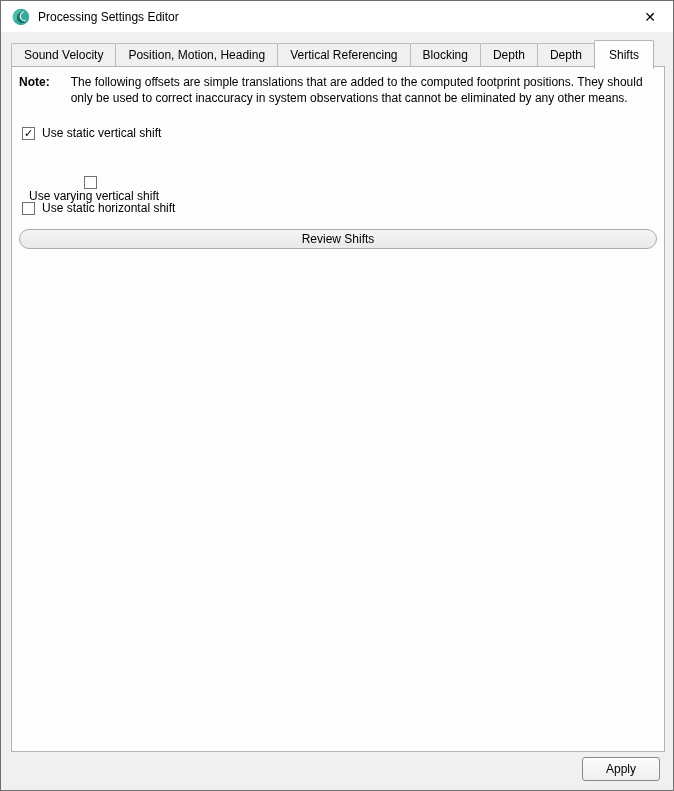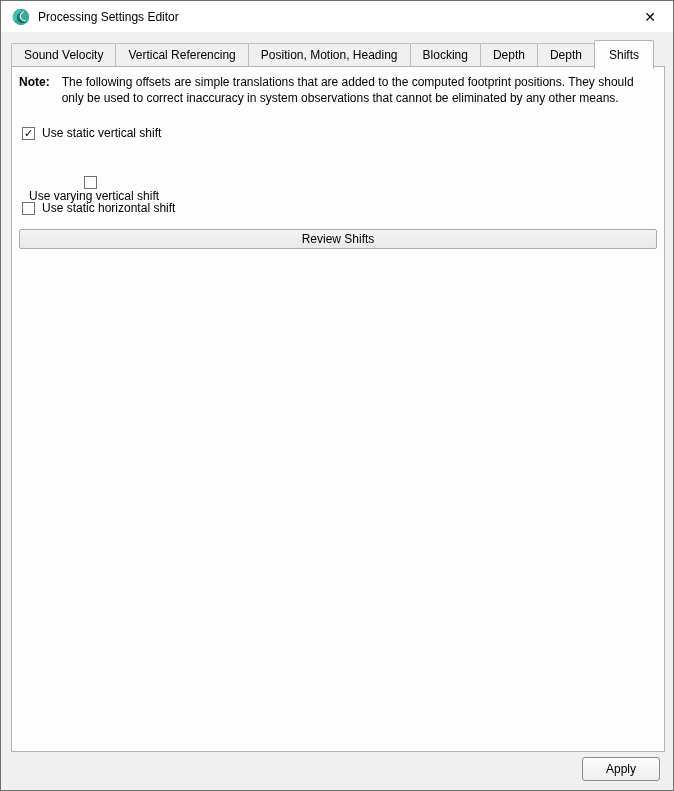--- a/index.html
+++ b/index.html
@@ -40,42 +40,42 @@
   }
   
   .tab-page {
     position:absolute; left:10px; top:65px; width:654px; height:686px;
     background:#fdfdfd; border:1px solid #b4b4b4; z-index:2;
   }
   .note-row {
     position:absolute; left:7px; top:8px; right:6px;
     display:flex; font-size:12px; line-height:1.32; color:#000;
   }
-  .note-label { font-weight:bold; margin-right:12px; flex:0 0 auto; }
+  .note-label { font-weight:bold; margin-right:21px; flex:0 0 auto; }
   .note-text { flex:1 1 auto; }
   
   .cb-row {
     position:absolute; left:10px; display:flex; align-items:center;
     cursor:pointer;
   }
   .cb-box {
     width:13px; height:13px; background:#ffffff; border:1px solid #707070;
     display:flex; align-items:center; justify-content:center;
     font-size:11px; line-height:11px; color:#000; flex:0 0 auto;
   }
   .cb-label { font-size:12px; color:#000; margin-left:7px; white-space:nowrap; }
   .row-0 { top:59px; }
   .row-1 { top:84px; }
   .row-2 { top:109px;flex-direction:column; }
   .row-3 { top:134px; }
   
   .review-btn {
     position:absolute; left:7px; right:7px; top:162px; height:20px;
     background:linear-gradient(#f4f4f4, #e9e9e9);
-    border:1px solid #ababab; border-radius:2px;
+    border:1px solid #ababab; border-radius:10px;
     font-size:12px; color:#000; font-family:"Liberation Sans", sans-serif;
     display:flex; align-items:center; justify-content:center; cursor:pointer;
   }
   
   .bottom-bar {
     position:absolute; right:13px; bottom:9px; display:flex; gap:8px;flex-direction:column;
   }
   .dlg-btn {
     width:78px; height:24px; font-size:12px; border-radius:3px;
     display:flex; align-items:center; justify-content:center;
@@ -99,22 +99,22 @@
       <path d="M10 1 A 9 9 0 0 0 2.2 14.5 L 10 10 Z" fill="#49bdae"></path>
       <path d="M13.5 3.2 C 9 4.5 7.5 9 9.5 12.2 C 10.8 14.2 13 15.3 15.5 14.6 C 13.8 16.8 10.4 17.3 8.1 15.7 C 5.2 13.7 4.6 9.8 6.6 7 C 8.1 4.8 10.8 3.3 13.5 3.2 Z" fill="#1e6f68"></path>
       <path d="M12.8 4.2 C 9.6 5.2 8.3 8.8 9.9 11.6 C 10.9 13.3 12.7 14.2 14.6 13.9" fill="none" stroke="#e8f6f3" stroke-width="1.3" stroke-linecap="round"></path>
     </svg>
     <span class="title-text">Processing Settings Editor</span>
     <div class="close-btn">✕</div>
   </div>
 
   <div class="tabs">
     <div class="tab">Sound Velocity</div>
+    <div class="tab">Position, Motion, Heading</div>
     <div class="tab">Vertical Referencing</div>
-    <div class="tab">Position, Motion, Heading</div>
     <div class="tab">Blocking</div>
     <div class="tab">Depth</div>
     <div class="tab">Depth</div>
     <div class="tab selected">Shifts</div>
   </div>
 
   <div class="tab-page">
 
     <div class="note-row">
       <span class="note-label">Note:</span>

